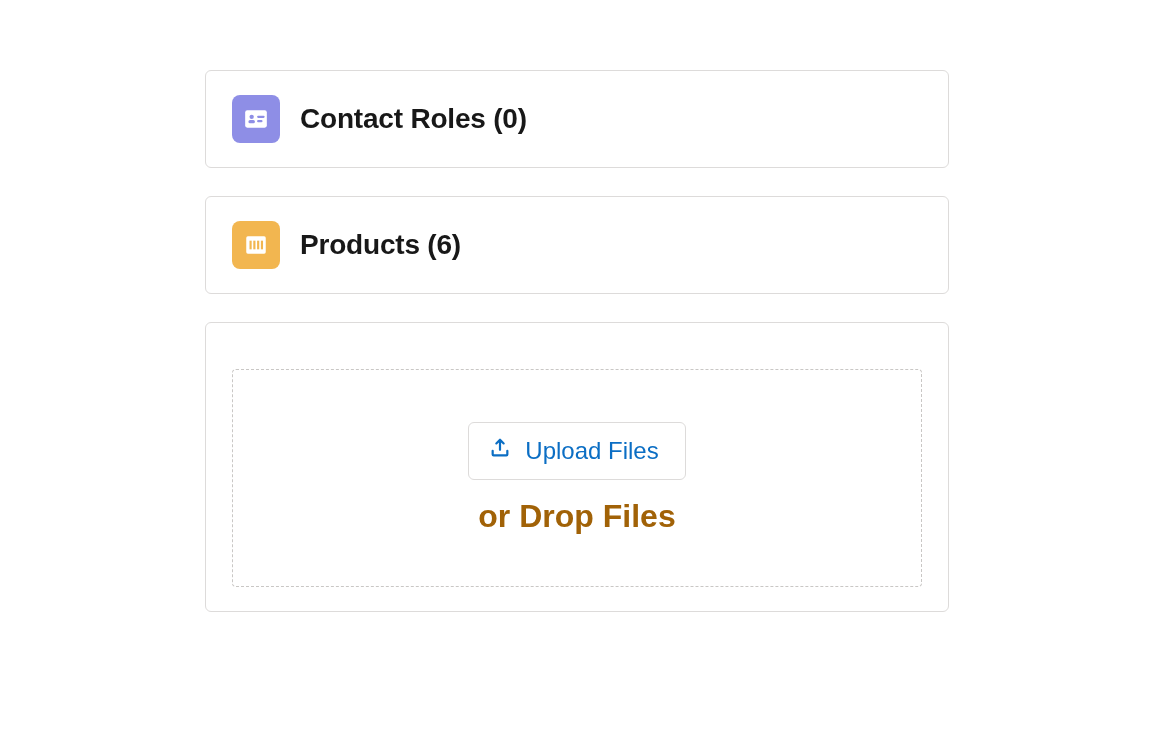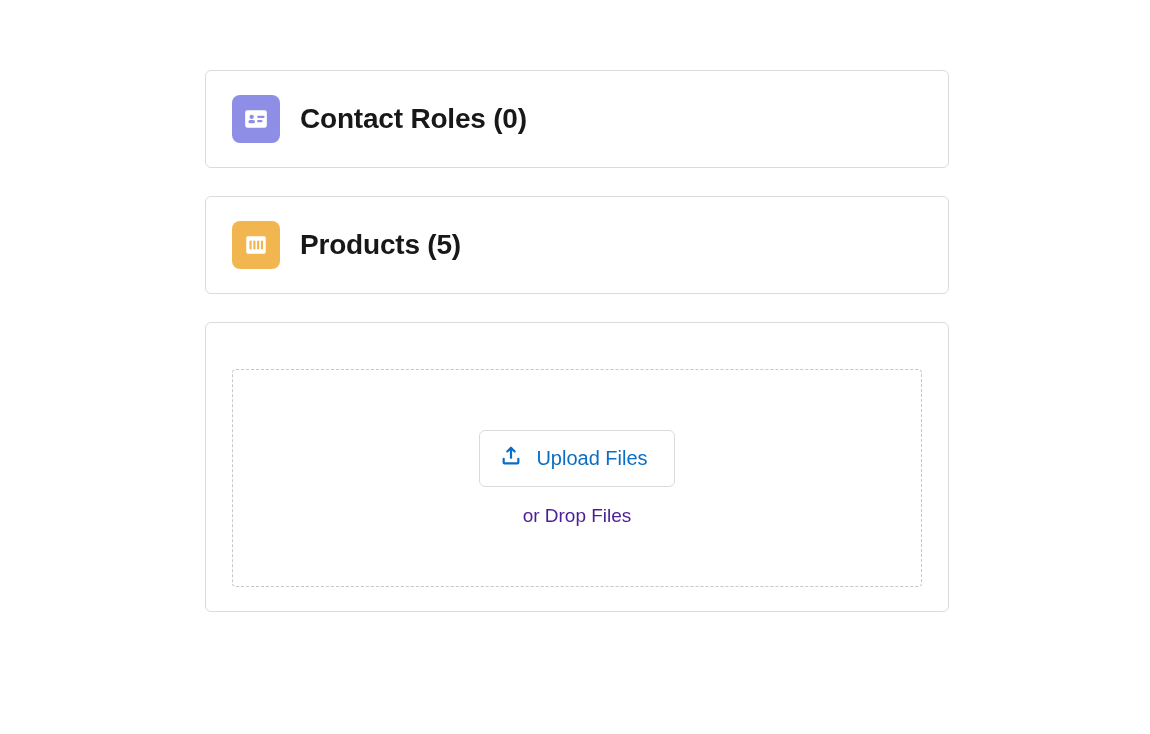--- a/index.html
+++ b/index.html
@@ -61,31 +61,31 @@
     justify-content: center;
     gap: 18px;
   }
   .upload-btn {
     display: inline-flex;
     align-items: center;
     gap: 14px;
     border: 1px solid #dddbda;
     background: #ffffff;
     color: #0b6ec4;
-    font-size: 20px;
+    font-size: 24px;
     font-weight: 400;
     padding: 14px 26px 14px 20px;
     border-radius: 6px;
     cursor: pointer;
   }
   .upload-btn svg { width: 22px; height: 22px; fill: #0b6ec4; }
   .drop-hint {
-    font-size: 19px;
-    color: #4c1d95;
-    font-weight: 400;
+    font-size: 32px;
+    color: #a16207;
+    font-weight: 700;
   }
 </style>
 </head>
 <body>
 
 <div class="wrap">
 
   <div class="card">
     <div class="card-header">
       <div class="icon-tile purple">
@@ -105,21 +105,21 @@
     <div class="card-header">
       <div class="icon-tile orange">
         <svg viewBox="0 0 24 24">
           <rect x="3" y="4" width="18" height="16" rx="1.5"></rect>
           <rect x="6" y="8" width="2" height="8" fill="#f2b650"></rect>
           <rect x="9.5" y="8" width="2" height="8" fill="#f2b650"></rect>
           <rect x="13" y="8" width="2" height="8" fill="#f2b650"></rect>
           <rect x="16.5" y="8" width="2" height="8" fill="#f2b650"></rect>
         </svg>
       </div>
-      <div class="title">Products (5)</div>
+      <div class="title">Products (6)</div>
     </div>
   </div>
 
   <div class="card">
 
     <div class="dropzone">
       <button type="button" class="upload-btn">
         <span>
           <svg viewBox="0 0 24 24">
             <path d="M12 3 L12 14 M12 14 L8 10 M12 14 L16 10" stroke="#0b6ec4" stroke-width="2.4" fill="none" stroke-linecap="round" stroke-linejoin="round" transform="rotate(180 12 8.5)"></path>

